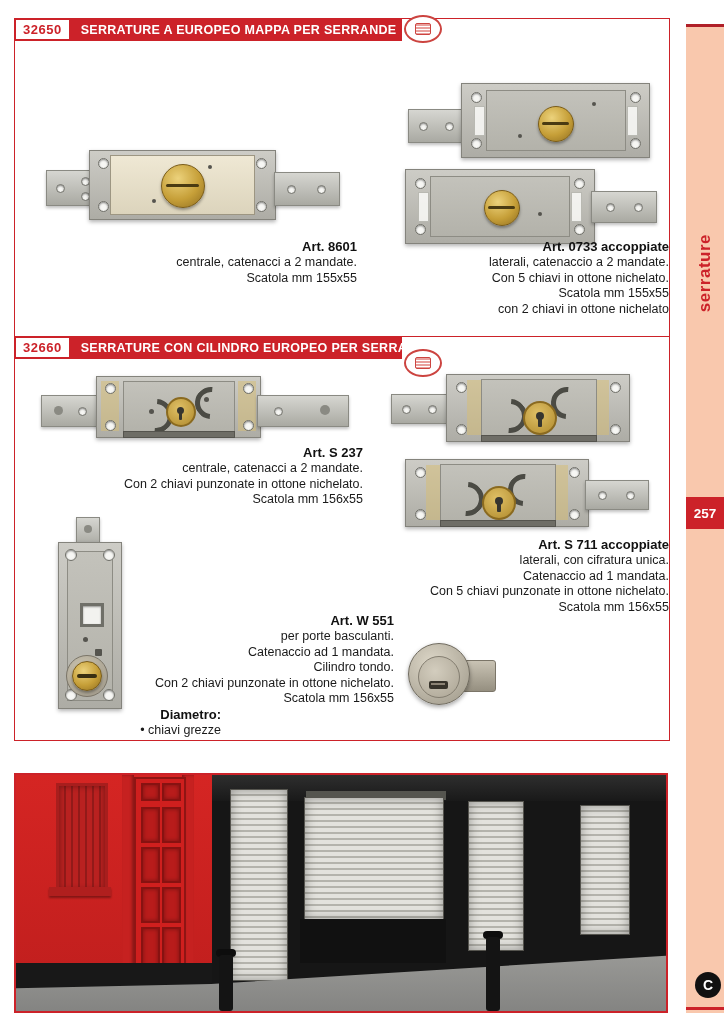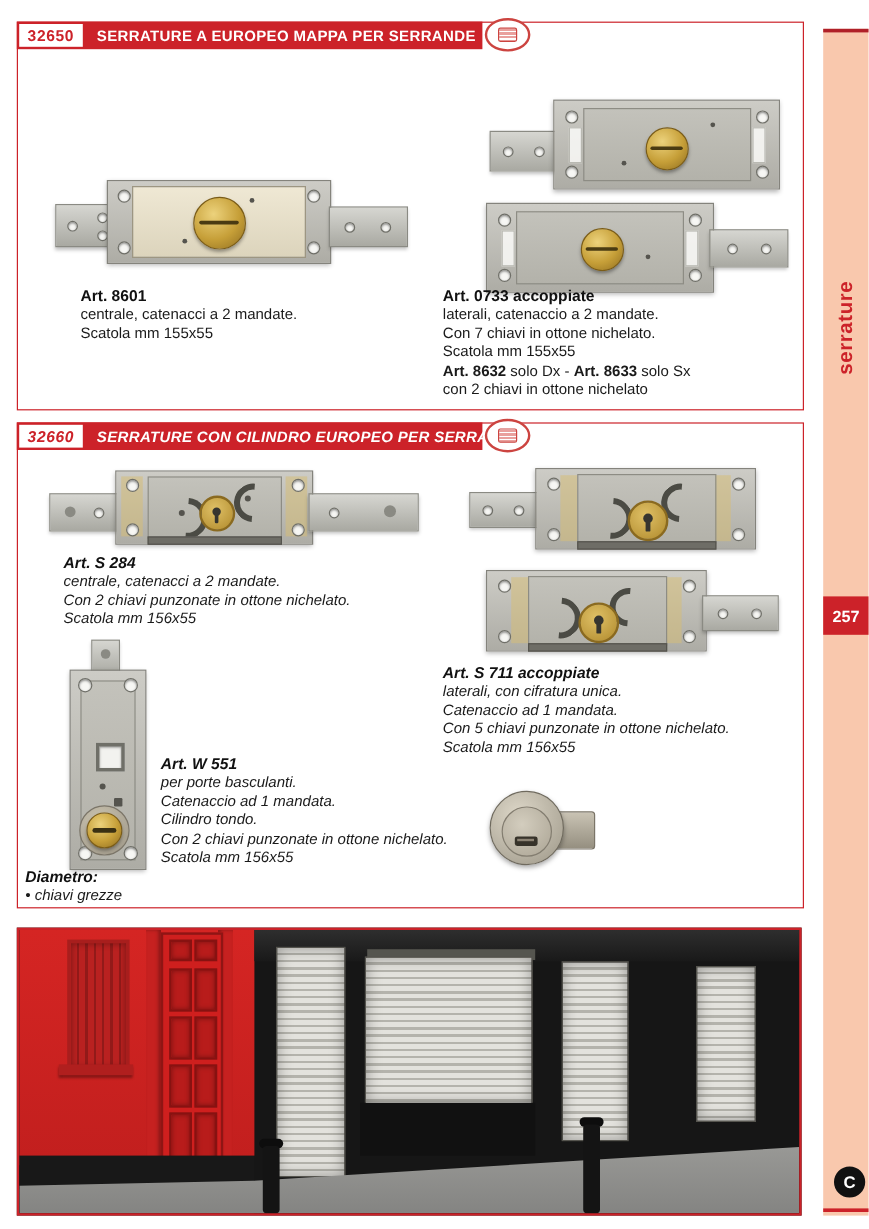--- a/index.html
+++ b/index.html
@@ -1,21 +1,21 @@
 <!DOCTYPE html>
 <html><head>
 <meta charset="utf-8">
 <style>
   html,body{margin:0;padding:0;background:#ffffff;}
   #canvas{position:relative;width:724px;height:1024px;background:#fff;
     font-family:"Liberation Sans",sans-serif;overflow:hidden;}
   .abs{position:absolute;}
 
   
-  .section-box{position:absolute;border:1px solid #cc2229;background:#fff;}
+  .section-box{position:absolute;border:1px solid #cc2229;background:#fff;text-align:right;}
   .section-header{position:absolute;left:-1px;top:-1px;height:23px;background:#cc2229;
     display:flex;align-items:center;}
   .code-box{background:#fff;color:#cc2229;font-weight:bold;font-size:13px;
     padding:1px 7px;margin:2px 0 2px 2px;line-height:17px;letter-spacing:.5px;}
   .section-title{color:#fff;font-weight:bold;font-size:12.5px;letter-spacing:.3px;
     padding:0 12px;white-space:nowrap;}
   .brand-logo{position:absolute;width:34px;height:24px;border:2px solid #cc4440;
     border-radius:50%;background:#fff;display:flex;align-items:center;justify-content:center;}
   .brand-logo .emblem{width:14px;height:10px;border:1px solid #cc4440;border-radius:2px;
     background:repeating-linear-gradient(180deg,#e9a09d 0 2px,#fff 2px 3px);}
@@ -150,32 +150,31 @@
 
     <div class="abs" style="left:52px;top:220px;width:290px;">
       <div class="pname">Art. 8601</div>
       <div class="pline">centrale, catenacci a 2 mandate.</div>
       <div class="pline">Scatola mm 155x55</div>
     </div>
 
     <div class="abs" style="left:354px;top:220px;width:300px;">
       <div class="pname">Art. 0733 accoppiate</div>
       <div class="pline">laterali, catenaccio a 2 mandate.</div>
-      <div class="pline">Con 7 chiavi in ottone nichelato.</div>
+      <div class="pline">Con 5 chiavi in ottone nichelato.</div>
       <div class="pline">Scatola mm 155x55</div>
-      <div class="pline"><b>Art. 8632</b><span> solo Dx - </span><b>Art. 8633</b><span> solo Sx</span></div>
       <div class="pline">con 2 chiavi in ottone nichelato</div>
     </div>
   </div>
 
   <div class="brand-logo" style="left:404px;top:15px;">
     <div class="emblem"></div>
   </div>
 
-  <div class="section-box" style="left:14px;top:352px;width:654px;height:403px;font-style:italic;">
+  <div class="section-box" style="left:14px;top:336px;width:654px;height:403px;">
     <div class="section-header" style="width:388px;">
       <span class="code-box">32660</span>
       <span class="section-title">SERRATURE CON CILINDRO EUROPEO PER SERRANDE</span>
     </div>
 
     <div class="abs" style="left:26px;top:36px;width:308px;height:68px;">
       <div class="flange" style="left:0px;top:22px;width:58px;height:30px;">
         <div class="dot" style="left:12px;top:10px;width:9px;height:9px;background:#8a8a83;"></div>
         <div class="hole" style="left:36px;top:11px;width:7px;height:7px;"></div>
       </div>
@@ -242,21 +241,21 @@
           <div class="khole" style="left:13px;top:15px;width:4px;height:9px;border-radius:1px;"></div>
         </div>
       </div>
       <div class="flange" style="left:194px;top:23px;width:62px;height:28px;">
         <div class="hole" style="left:12px;top:10px;width:7px;height:7px;"></div>
         <div class="hole" style="left:40px;top:10px;width:7px;height:7px;"></div>
       </div>
     </div>
 
     <div class="abs" style="left:38px;top:108px;width:310px;">
-      <div class="pname">Art. S 284</div>
+      <div class="pname">Art. S 237</div>
       <div class="pline">centrale, catenacci a 2 mandate.</div>
       <div class="pline">Con 2 chiavi punzonate in ottone nichelato.</div>
       <div class="pline">Scatola mm 156x55</div>
     </div>
 
     <div class="abs" style="left:354px;top:200px;width:300px;">
       <div class="pname">Art. S 711 accoppiate</div>
       <div class="pline">laterali, con cifratura unica.</div>
       <div class="pline">Catenaccio ad 1 mandata.</div>
       <div class="pline">Con 5 chiavi punzonate in ottone nichelato.</div>

